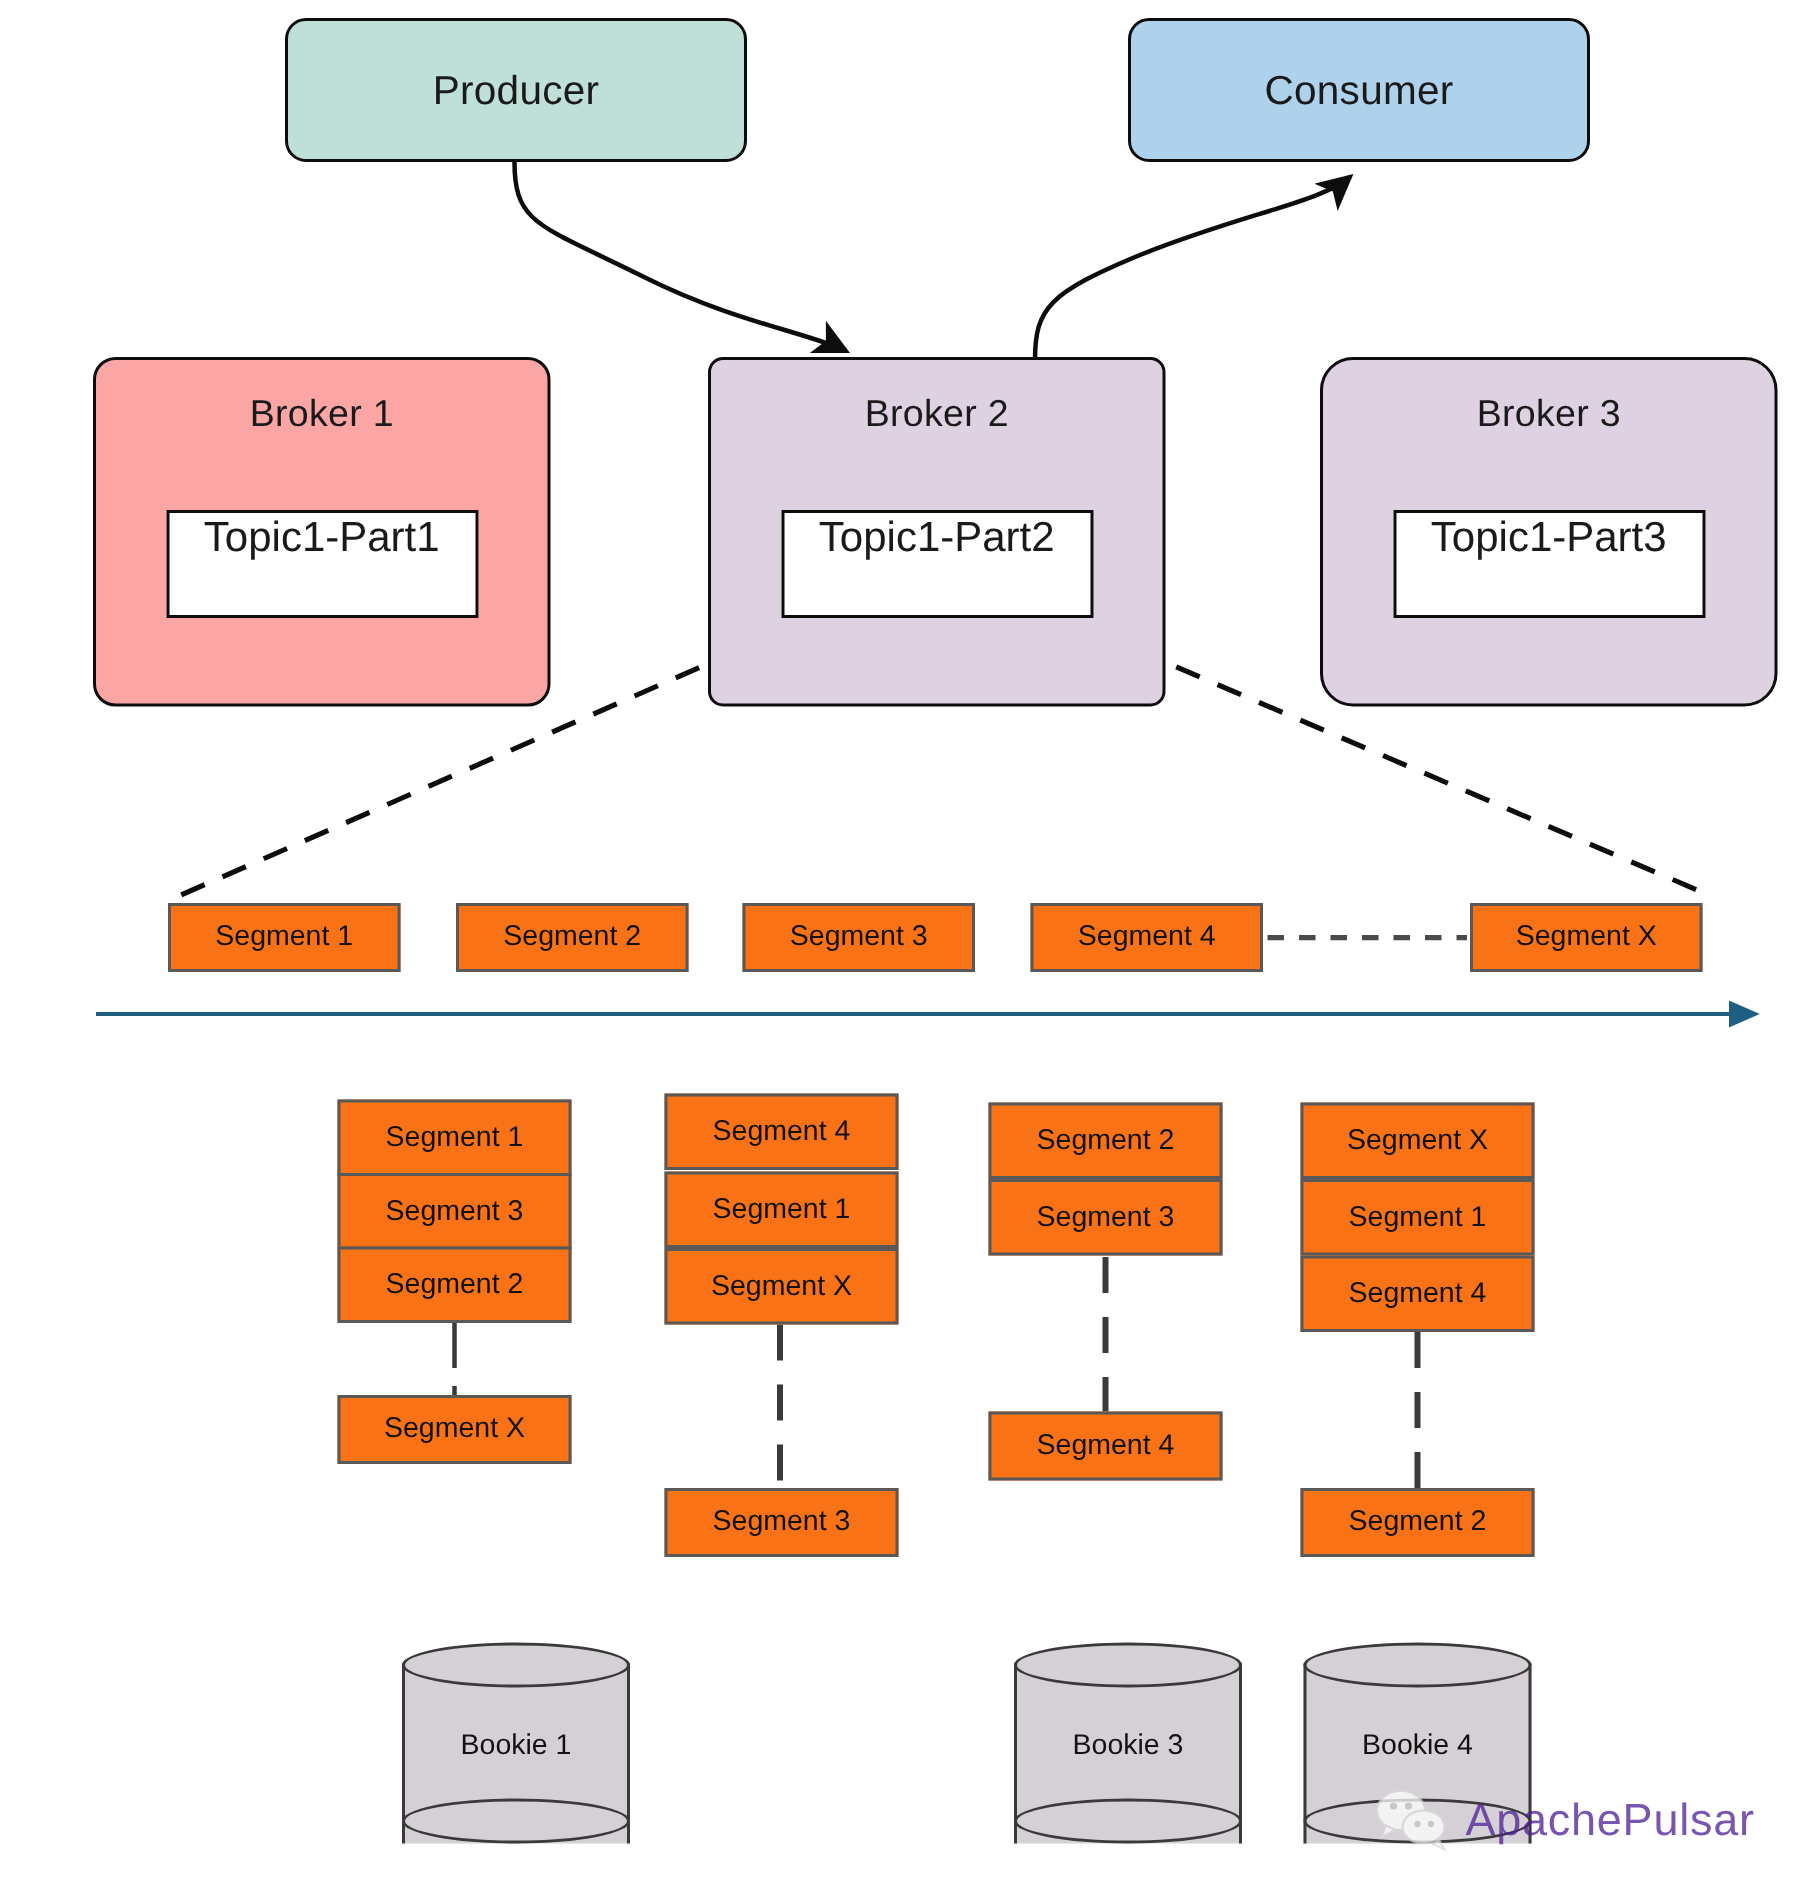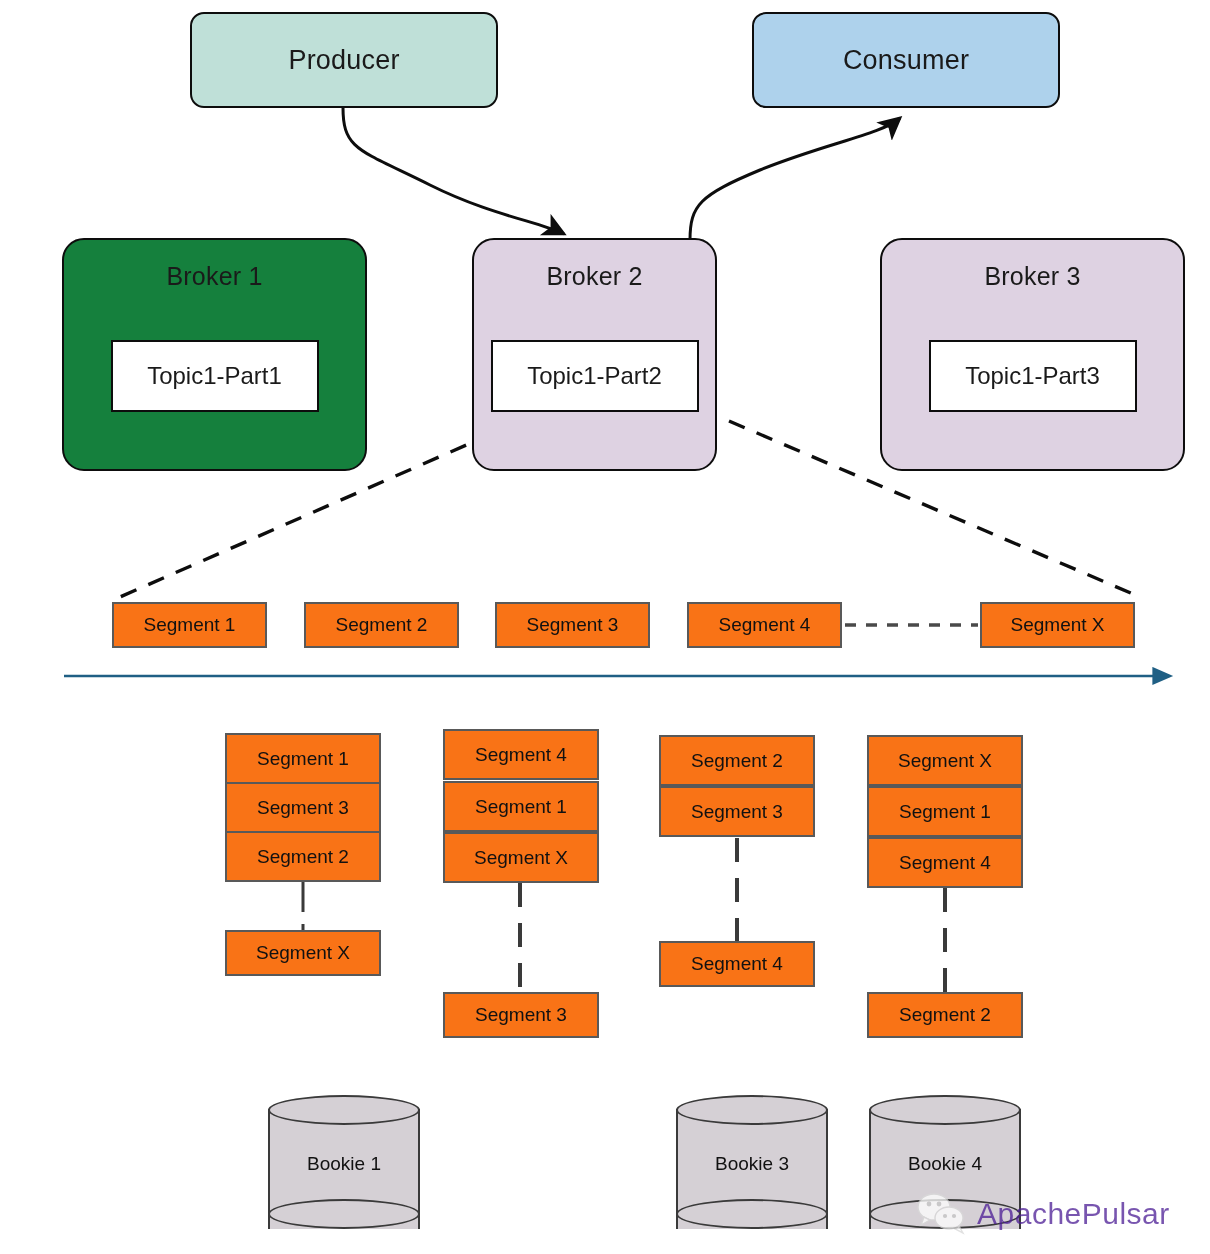--- a/index.html
+++ b/index.html
@@ -59,23 +59,22 @@
     position: absolute;
     left: 50%;
     transform: translateX(-50%);
     top: 100px;
     width: 208px;
     height: 72px;
     background: #ffffff;
     border: 2.5px solid #0d0d0d;
     box-sizing: border-box;
     display: flex;
-    align-items: center;
     justify-content: center;
-    font-size: 24px;
+    font-size: 28px;
   }
 
   
   .seg {
     position: absolute;
     background: #f97316;
     border: 2.5px solid #595959;
     box-sizing: border-box;
     display: flex;
     align-items: center;
@@ -188,28 +187,28 @@
   </svg>
 
   <div class="client-box" style="left:752px; top:12px; width:308px; height:96px; background:#aed2ec;">
     <span>Consumer</span>
   </div>
 
   <div class="client-box" style="left:190px; top:12px; width:308px; height:96px; background:#bfe0d8;">
     <span>Producer</span>
   </div>
 
-  <div class="broker-box" style="left:62px; top:238px; width:305px; height:233px; background:#15803d;">
+  <div class="broker-box" style="left:62px; top:238px; width:305px; height:233px; background:#fca5a5;border-radius:15px;">
     <div class="broker-title">Broker 1</div>
     <div class="topic-box">
       <span>Topic1-Part1</span>
     </div>
   </div>
 
-  <div class="broker-box" style="left:472px; top:238px; width:245px; height:233px; background:#ded2e2;">
+  <div class="broker-box" style="left:472px; top:238px; width:305px; height:233px; background:#ded2e2;border-radius:10px;">
     <div class="broker-title">Broker 2</div>
     <div class="topic-box">
       <span>Topic1-Part2</span>
     </div>
   </div>
 
   <div class="broker-box" style="left:880px; top:238px; width:305px; height:233px; background:#ded2e2;">
     <div class="broker-title">Broker 3</div>
     <div class="topic-box">
       <span>Topic1-Part3</span>

